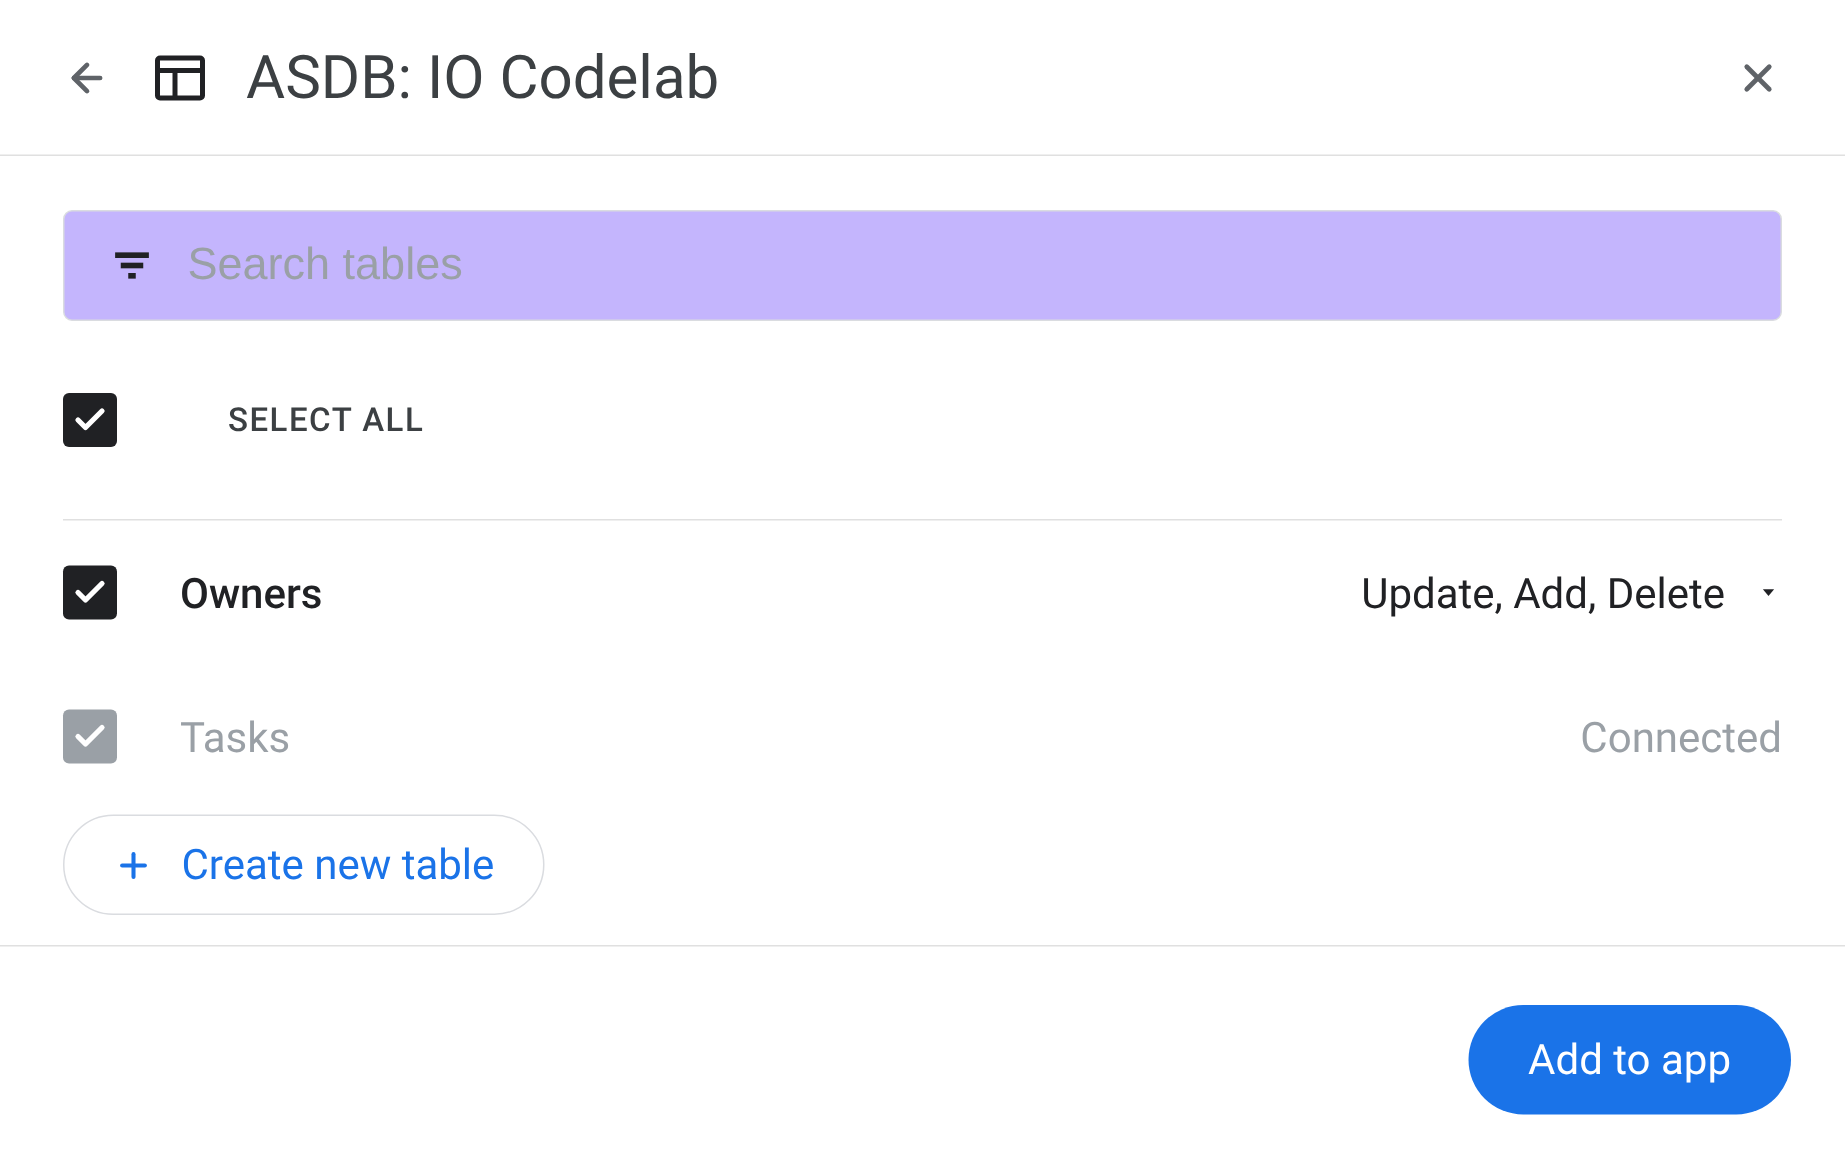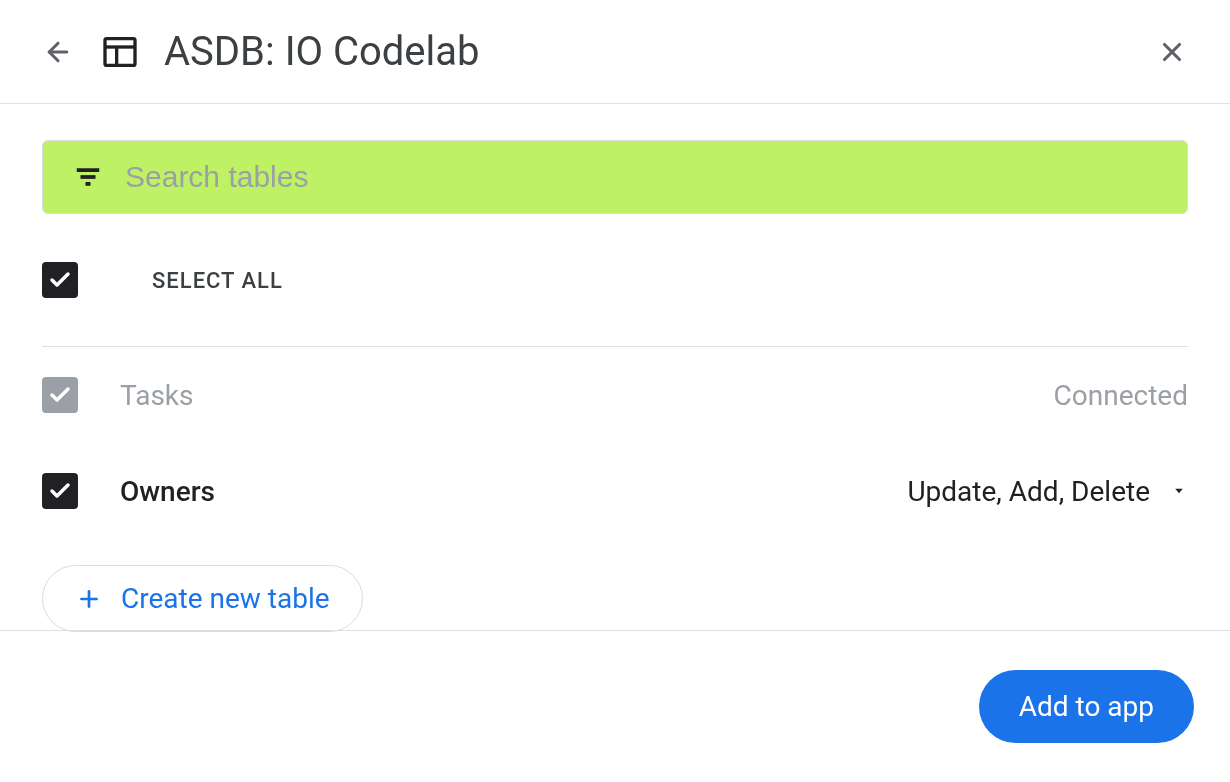--- a/index.html
+++ b/index.html
@@ -55,21 +55,21 @@
     .content {
       padding: 36px 42px 0 42px;
     }
     .search-box {
       display: flex;
       align-items: center;
       border: 1px solid #dadce0;
       border-radius: 6px;
       height: 74px;
       padding: 0 28px;
-      background: #bef264;
+      background: #c4b5fd;
     }
     .filter-icon {
       width: 34px;
       height: 34px;
       display: flex;
       align-items: center;
       justify-content: center;
       margin-right: 20px;
     }
     .search-input {
@@ -145,21 +145,21 @@
     .status-text {
       font-size: 28px;
       color: #9aa0a6;
     }
     .create-btn {
       display: inline-flex;
       align-items: center;
       border: 1px solid #dadce0;
       border-radius: 34px;
       padding: 16px 32px;
-      margin-top: 26px;
+      margin-top: 4px;
       cursor: pointer;
       background: #fff;
     }
     .plus-icon {
       width: 28px;
       height: 28px;
       display: flex;
       align-items: center;
       justify-content: center;
       margin-right: 18px;
@@ -231,49 +231,49 @@
     <input class="search-input" type="text" placeholder="Search tables" style="">
   </div>
 
   <div class="select-all-row">
     <div class="checkbox checked">
       <svg width="24" height="24" viewBox="0 0 24 24" fill="none" stroke="#fff" stroke-width="3.5" stroke-linecap="round" stroke-linejoin="round">
         <polyline points="20 6 9 17 4 12"></polyline>
       </svg>
     </div>
     <div class="select-all-label">SELECT ALL</div>
-  </div>
-
-  <div class="table-row">
-    <div class="checkbox disabled">
-      <svg width="24" height="24" viewBox="0 0 24 24" fill="none" stroke="#fff" stroke-width="3.5" stroke-linecap="round" stroke-linejoin="round">
-        <polyline points="20 6 9 17 4 12"></polyline>
-      </svg>
-    </div>
-    <div class="table-name disabled">Tasks</div>
-    <div class="status-text">Connected</div>
   </div>
 
   <div class="table-row">
     <div class="checkbox checked">
       <svg width="24" height="24" viewBox="0 0 24 24" fill="none" stroke="#fff" stroke-width="3.5" stroke-linecap="round" stroke-linejoin="round">
         <polyline points="20 6 9 17 4 12"></polyline>
       </svg>
     </div>
     <div class="table-name">Owners</div>
     <div class="permissions">
       <span>Update, Add, Delete</span>
       <span class="chevron">
         <svg width="18" height="18" viewBox="0 0 24 24" fill="#202124">
           <polygon points="7,9 17,9 12,15"></polygon>
         </svg>
       </span>
     </div>
   </div>
 
+  <div class="table-row">
+    <div class="checkbox disabled">
+      <svg width="24" height="24" viewBox="0 0 24 24" fill="none" stroke="#fff" stroke-width="3.5" stroke-linecap="round" stroke-linejoin="round">
+        <polyline points="20 6 9 17 4 12"></polyline>
+      </svg>
+    </div>
+    <div class="table-name disabled">Tasks</div>
+    <div class="status-text">Connected</div>
+  </div>
+
   <div class="create-btn">
     <div class="plus-icon">
       <svg width="26" height="26" viewBox="0 0 24 24" fill="none" stroke="#1a73e8" stroke-width="2.5" stroke-linecap="round">
         <line x1="12" y1="5" x2="12" y2="19"></line>
         <line x1="5" y1="12" x2="19" y2="12"></line>
       </svg>
     </div>
     <span class="create-label">Create new table</span>
   </div>
 </div>

